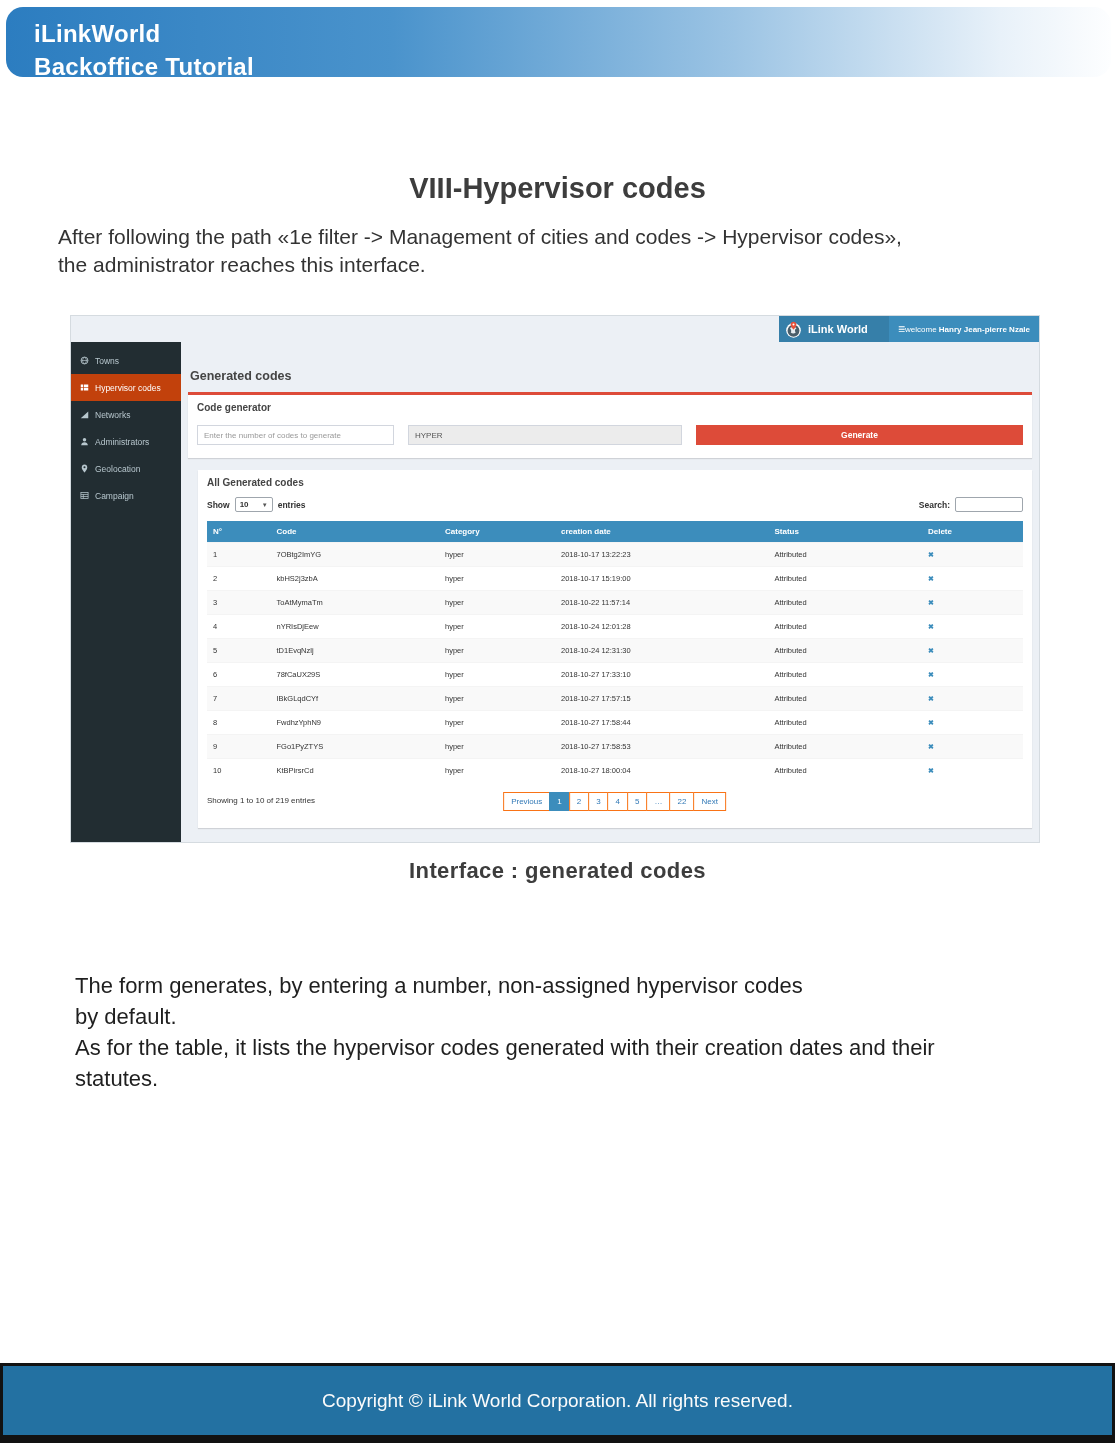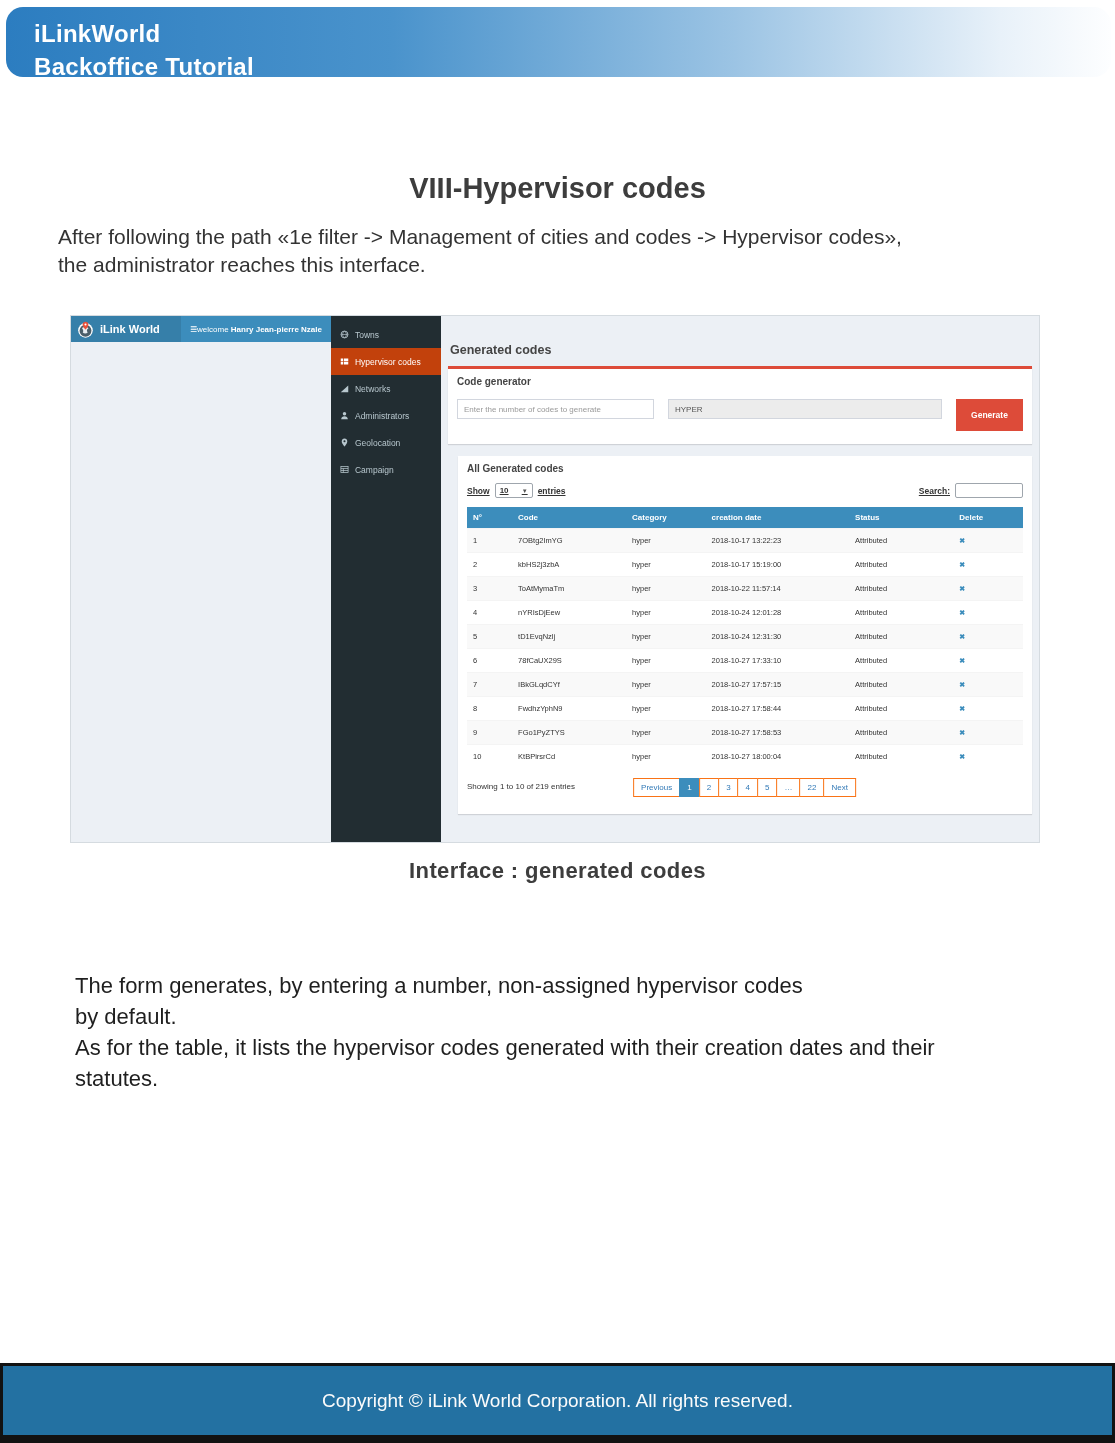--- a/index.html
+++ b/index.html
@@ -22,21 +22,21 @@
   .intro{position:absolute;left:58px;top:223px;font-size:21px;color:#333;line-height:28px;}
   .caption{position:absolute;top:858px;left:0;width:100%;text-align:center;
     font-size:22px;font-weight:700;color:#3d3d3d;letter-spacing:.4px;}
   .bodytext{position:absolute;left:75px;top:970px;font-size:22px;color:#1f1f1f;line-height:31px;}
   
   .doc-footer{position:absolute;left:0;top:1363px;width:1115px;height:80px;background:#121212;}
   .doc-footer-inner{position:absolute;top:3px;left:3px;right:3px;height:69px;background:#2371a2;
     color:#fbfbfb;font-size:19px;display:flex;align-items:center;justify-content:center;}
   
   .shot{position:absolute;left:70px;top:315px;width:970px;height:528px;box-sizing:border-box;
-    border:1px solid #d5dbe0;background:#ecf0f5;display:flex;flex-direction:row;overflow:hidden;}
+    border:1px solid #d5dbe0;background:#ecf0f5;display:flex;flex-direction:column;overflow:hidden;align-items:flex-end;}
   .shot-nav{height:26px;display:flex;flex-shrink:0;}
   .shot-logo{width:110px;flex-shrink:0;background:#367fa9;color:#fff;display:flex;align-items:center;
     gap:6px;padding-left:6px;box-sizing:border-box;font-weight:700;font-size:11px;}
   .shot-logo svg{width:17px;height:17px;display:block;}
   .shot-nav-main{flex:1;background:#3c8dbc;color:#fff;display:flex;align-items:center;
     justify-content:space-between;padding:0 9px;}
   .burger{font-size:12px;line-height:1;cursor:default;}
   .welcome{font-size:8px;}
   .welcome b{font-weight:700;}
   .shot-body{flex:1;display:flex;min-height:0;}
@@ -49,27 +49,27 @@
   .content-title{font-size:12.5px;font-weight:700;color:#444;margin:2px 0 9px 2px;}
   .panel{background:#fff;box-shadow:0 1px 1px rgba(0,0,0,.12);}
   .panel.red-top{border-top:3px solid #dd4b39;}
   .panel-title{padding:7px 9px;font-size:10px;font-weight:700;color:#444;}
   .gen-body{display:flex;gap:14px;padding:5px 9px 13px;}
   .gen-input{height:20px;border:1px solid #d2d6de;font-size:8px;padding:0 6px;color:#555;
     box-sizing:border-box;font-family:"Liberation Sans",sans-serif;outline:none;border-radius:0;}
   .gen-input::placeholder{color:#999;}
   .gen-num{width:197px;background:#fff;}
   .gen-cat{width:274px;background:#ececec;color:#555;}
-  .gen-btn{flex:1;height:32px;background:#dd4b39;color:#fff;border:none;font-size:8.5px;
+  .gen-btn{flex:1;height:20px;background:#dd4b39;color:#fff;border:none;font-size:8.5px;
     font-weight:700;font-family:"Liberation Sans",sans-serif;cursor:default;}
   .panel-list{margin-top:12px;margin-left:10px;}
   .list-body{padding:0 9px 12px;}
   .controls{display:flex;justify-content:space-between;align-items:center;margin:2px 0 9px;
     font-size:8.5px;color:#333;}
-  .grp{display:flex;align-items:center;gap:5px;font-weight:600;text-decoration:underline;}
+  .grp{display:flex;align-items:center;gap:5px;font-weight:600;}
   .fake-select{width:38px;height:15px;border:1px solid #9fa6ad;border-radius:2px;display:flex;
     align-items:center;justify-content:space-between;padding:0 4px;font-size:8px;box-sizing:border-box;
     background:#fff;color:#333;cursor:default;}
   .fake-select .caret{font-size:6px;color:#555;}
   .search-input{width:68px;height:15px;border:1px solid #9fa6ad;border-radius:2px;box-sizing:border-box;
     font-size:8px;padding:0 4px;outline:none;}
   table.codes{width:100%;border-collapse:collapse;table-layout:fixed;}
   table.codes thead th{background:#3c8dbc;color:#fff;font-size:8px;text-align:left;
     padding:6px 6px;font-weight:700;cursor:default;}
   table.codes th:nth-child(1){width:7%;}  table.codes th:nth-child(2){width:21%;}

